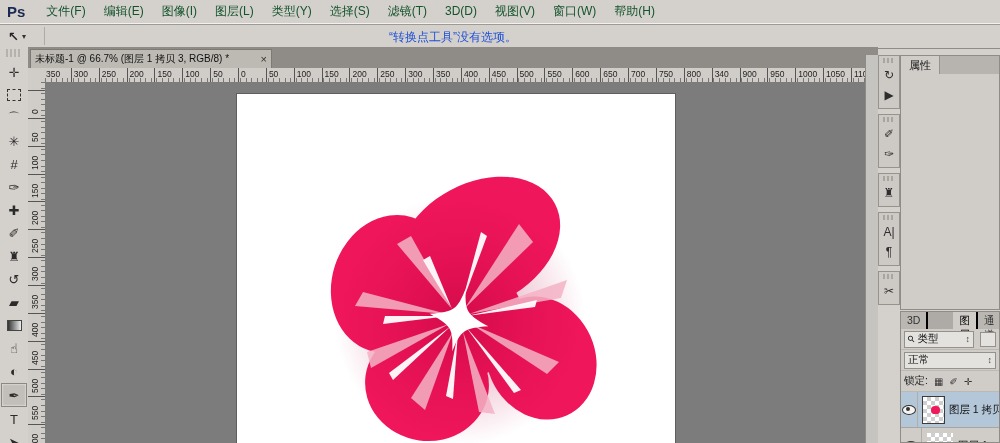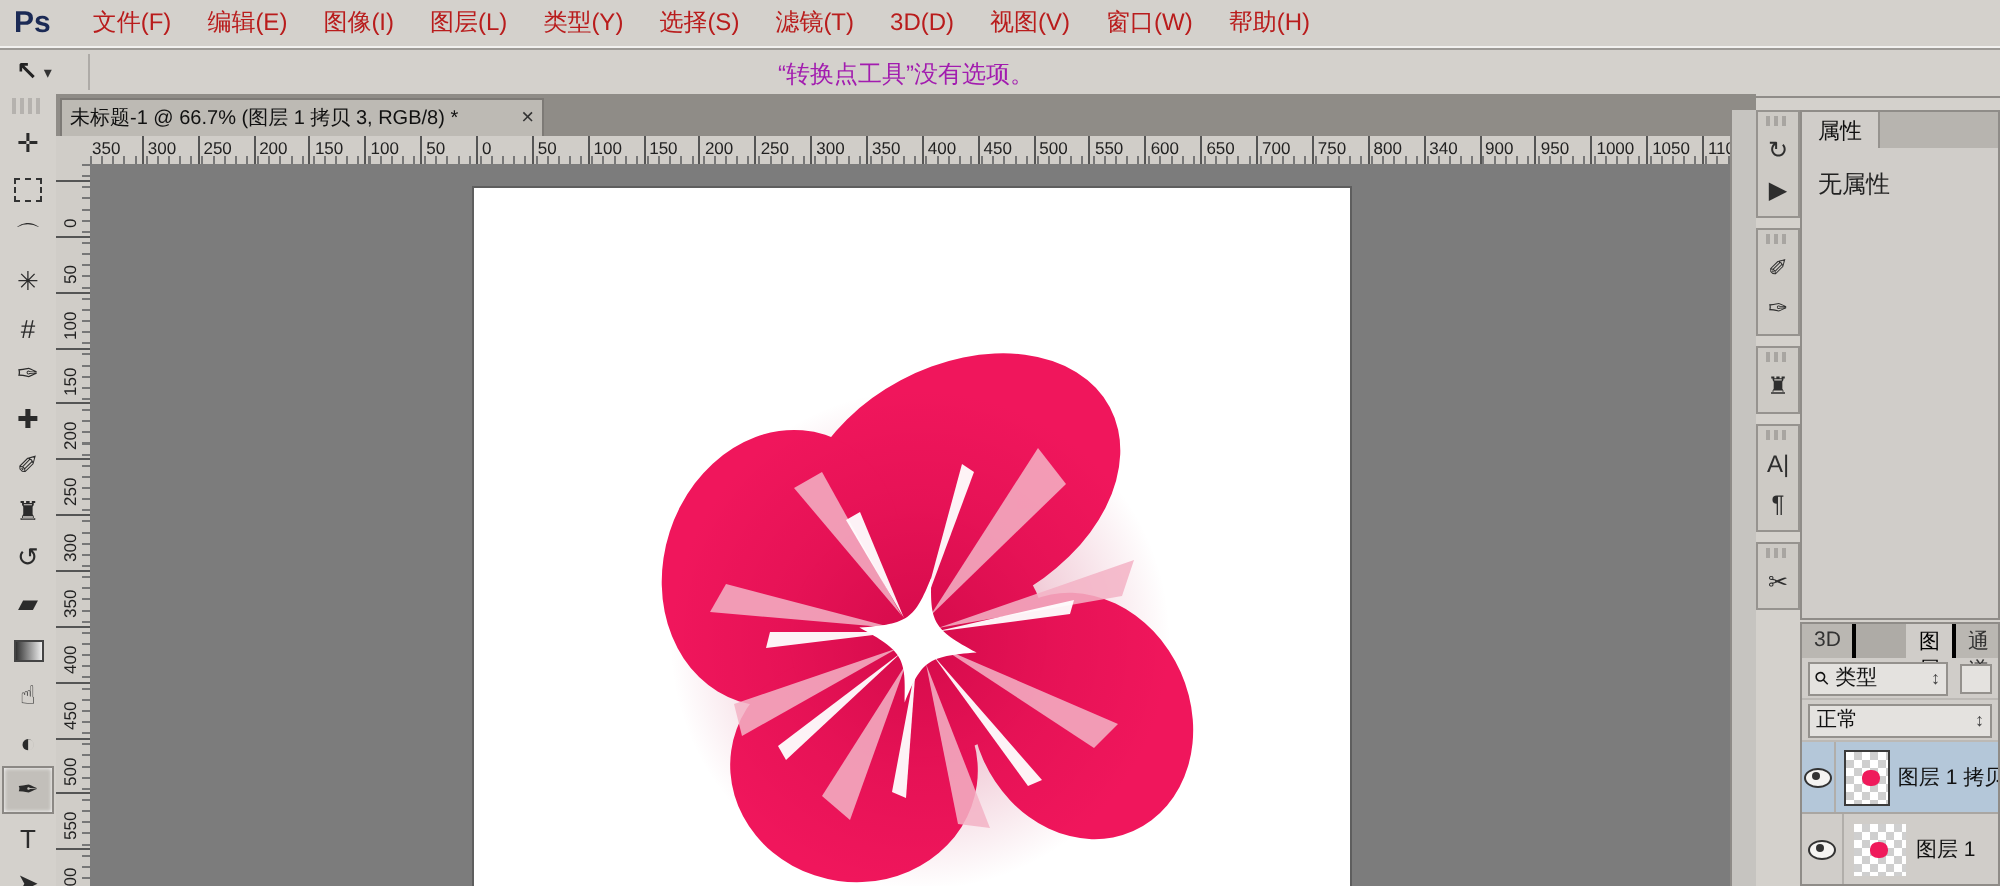--- a/index.html
+++ b/index.html
@@ -2,29 +2,29 @@
 <html><head>
 <meta charset="utf-8">
 <style>
   html,body{margin:0;padding:0;width:1000px;height:443px;overflow:hidden;
     font-family:"Liberation Sans","DejaVu Sans",sans-serif;-webkit-font-smoothing:antialiased;}
   #app{position:absolute;inset:0;width:1000px;height:443px;background:#d4d1cc;font-size:12px;color:#1c1c1c;}
 
   
   #menubar{position:absolute;left:0;top:0;width:1000px;height:23px;background:#d4d1cc;border-bottom:1px solid #f2f1ef;display:flex;align-items:center;}
   #ps-logo{font-weight:bold;font-size:15px;color:#1b2a55;padding:0 12px 0 7px;letter-spacing:0;}
-  .menu-item{padding:0 9px;font-size:12px;color:#b91c1c;cursor:default;}
+  .menu-item{padding:0 9px;font-size:12px;color:#14532d;cursor:default;}
 
   
   #optionsbar{position:absolute;left:0;top:24px;width:1000px;height:23px;background:#d4d1cc;border-top:1px solid #9d9a96;border-bottom:1px solid #8f8c88;}
   #opt-tool{position:absolute;left:8px;top:2px;width:30px;height:18px;display:flex;align-items:center;}
   #opt-tool .glyph{font-size:13px;font-weight:bold;color:#222;}
   #opt-tool .caret{font-size:8px;color:#333;margin-left:3px;}
   #opt-sep{position:absolute;left:44px;top:2px;height:18px;border-left:1px solid #aeaba7;}
-  #opt-hint{position:absolute;left:28px;top:4px;width:850px;text-align:center;font-size:12px;color:#a21caf;}
+  #opt-hint{position:absolute;left:28px;top:4px;width:850px;text-align:center;font-size:12px;color:#1d4ed8;}
 
   
   #toolbox{position:absolute;left:0;top:47px;width:28px;height:396px;background:#d4d1cc;border-right:1px solid #a3a09c;}
   #toolbox .grip{height:8px;background:repeating-linear-gradient(90deg,#b5b2ae 0 2px,transparent 2px 4px);margin:2px 6px 4px 6px;}
   .tool{width:24px;height:22px;margin:1px auto;display:flex;align-items:center;justify-content:center;font-size:13px;color:#2b2b2b;position:relative;}
   .tool.selected{background:#c2bfba;border:1px solid #8b8884;box-shadow:inset 0 0 2px #fff;}
   .tool .csq{width:12px;height:10px;border:1px dashed #333;}
   .tool .cgrad{width:13px;height:9px;border:1px solid #444;background:linear-gradient(90deg,#333,#eee);}
 
   
@@ -299,21 +299,20 @@
       <div class="dock-group">
         <div class="grip"></div>
         <div class="dock-icon">✂</div>
       </div>
     </div>
 
   <div id="props">
     <div class="tabrow">
       <div class="tab">属性</div>
     </div>
-    <div class="content">无属性</div>
   </div>
 
   <div id="layers">
     <div class="tabrow" id="layers-tabs">
         <div class="ltab">3D</div>
         <div class="ltab active">图层</div>
         <div class="ltab">通道</div>
       </div>
     <div class="panelrow">
       <div class="combo" style="width:62px">
@@ -321,20 +320,24 @@
         <span>类型</span>
         <span class="arrow">↕</span>
       </div>
       <div style="width:14px;height:13px;border:1px solid #94918d;background:#e4e2df;margin-left:6px"></div>
     </div>
     <div class="panelrow">
       <div class="combo" style="width:86px">
         <span>正常</span>
         <span class="arrow">↕</span>
       </div>
+    </div>
+    <div class="panelrow">
+      <span class="locklabel">锁定:</span>
+      <span id="lock-icons"><span class="lockicon">▦</span><span class="lockicon">✐</span><span class="lockicon">✛</span></span>
     </div>
     <div id="layer-rows">
         <div class="layerrow selected">
           <div class="eyebox">
             <div class="eye"></div>
           </div>
           <div class="thumb"></div>
           <span class="layername">图层 1 拷贝 3</span>
         </div>
         <div class="layerrow">

